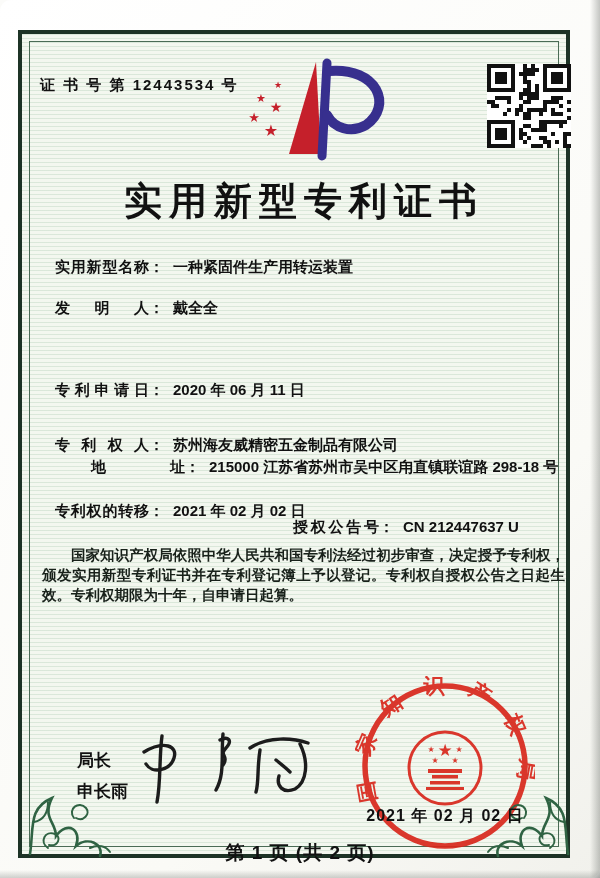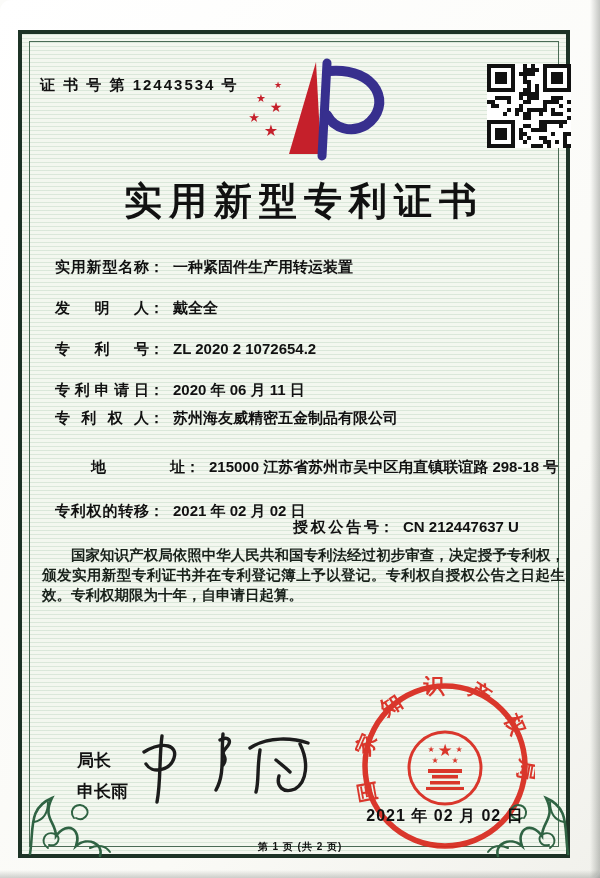--- a/index.html
+++ b/index.html
@@ -82,21 +82,21 @@
   }
   .signature{position:absolute;left:128px;top:726px;width:195px;height:88px;}
   .seal{position:absolute;left:355px;top:676px;width:180px;height:180px;opacity:0.92;}
   .seal-date{
     position:absolute;left:352px;top:806px;width:186px;text-align:center;
     font-size:16px;font-weight:700;letter-spacing:1px;z-index:5;
     font-family:"Liberation Sans","DejaVu Sans",sans-serif;
   }
   .footer{
     position:absolute;left:0;top:840px;width:600px;text-align:center;
-    font-size:10px;font-weight:600;letter-spacing:1px;
+    font-size:19px;font-weight:600;letter-spacing:1px;
     font-family:"Liberation Sans","DejaVu Sans",sans-serif;
   }
   .corner-ornament{position:absolute;width:104px;height:104px;z-index:2;}
   .corner-bl{left:24px;top:756px;}
   .corner-br{left:470px;top:756px;transform:scaleX(-1);}
 </style>
 </head>
 <body>
 
 <div class="page">
@@ -243,27 +243,24 @@
   </div>
 
   <div class="title">实用新型专利证书</div>
 
   <div class="field-row" style="top:258px;">
     <span class="field-label">实用新型名称</span><span class="field-colon">：</span><span class="field-value">一种紧固件生产用转运装置</span>
   </div>
   <div class="field-row" style="top:299px;">
     <span class="field-label">发明人</span><span class="field-colon">：</span><span class="field-value">戴全全</span>
   </div>
-  <div class="field-row" style="top:340px;">
-    <span class="field-label">专利号</span><span class="field-colon">：</span><span class="field-value">ZL 2020 2 1072654.2</span>
-  </div>
   <div class="field-row" style="top:381px;">
     <span class="field-label">专利申请日</span><span class="field-colon">：</span><span class="field-value">2020 年 06 月 11 日</span>
   </div>
-  <div class="field-row" style="top:409px;">
+  <div class="field-row" style="top:436px;">
     <span class="field-label">专利权人</span><span class="field-colon">：</span><span class="field-value">苏州海友威精密五金制品有限公司</span>
   </div>
   <div class="field-row" style="top:458px;margin-left:36px;">
     <span class="field-label">地址</span><span class="field-colon">：</span><span class="field-value">215000 江苏省苏州市吴中区甪直镇联谊路 298-18 号</span>
   </div>
   <div class="field-row" style="top:502px;">
     <span class="field-label">专利权的转移</span><span class="field-colon">：</span><span class="field-value">2021 年 02 月 02 日</span>
     <span class="field-pair-right">
       <span class="field-label">授权公告号</span><span class="field-colon">：</span><span class="field-value">CN 212447637 U</span>
     </span>

